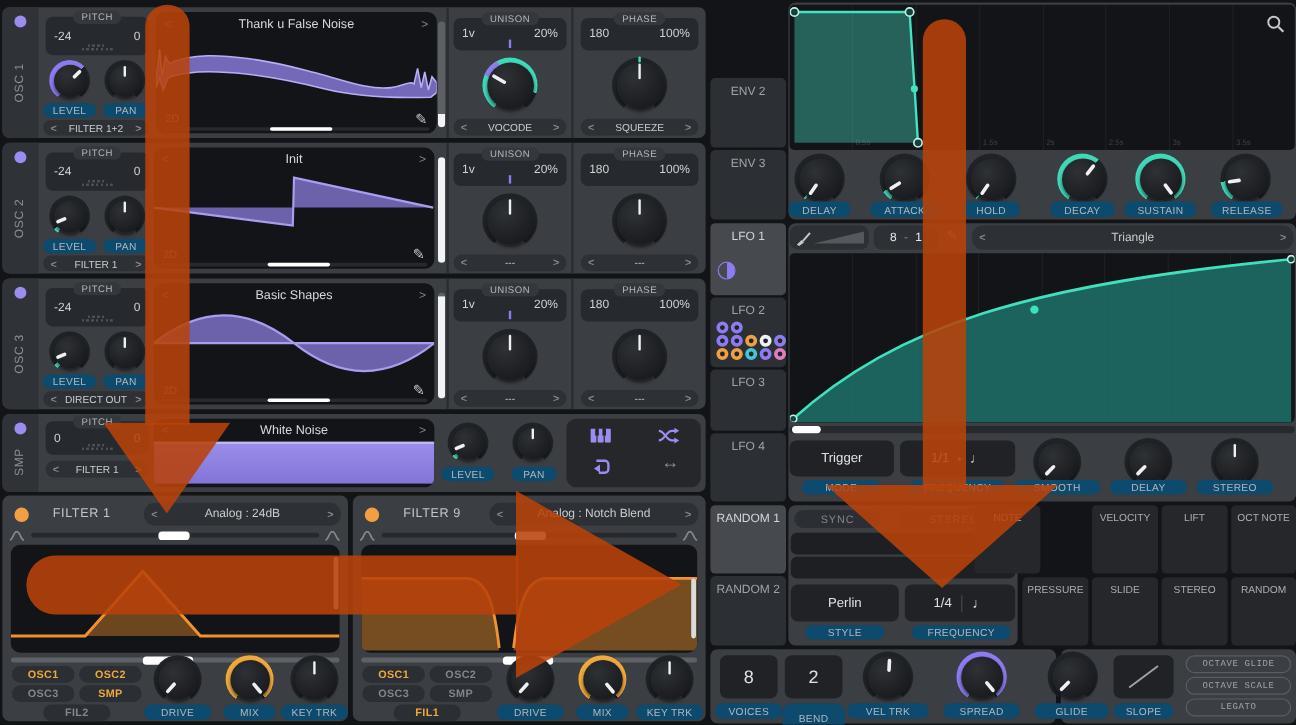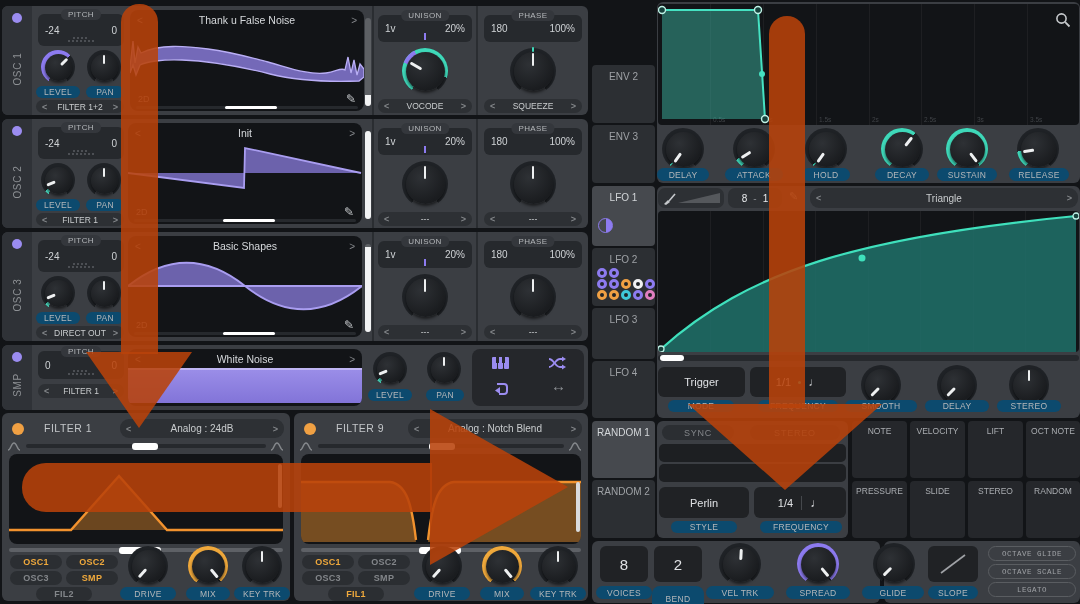--- a/index.html
+++ b/index.html
@@ -710,21 +710,21 @@
       </div>
   <div class="pill" style="left:14px;top:100px;width:66px;height:12px">STYLE</div>
   <div class="valbig" style="left:97px;top:66px;width:92px;height:31px;font-size:11px;gap:8px">
     <span>1/4</span>
     <i style="width:1px;height:14px;background:#45484c"></i>
     <span style="font-size:12px">♩</span>
   </div>
   <div class="pill" style="left:103px;top:100px;width:82px;height:12px">FREQUENCY</div>
 </div>
 
-<div class="mcell" style="left:852px;top:421px;width:55px;height:57px">NOTE</div>
+<div class="mcell" style="left:812px;top:421px;width:55px;height:57px">NOTE</div>
 <div class="mcell" style="left:910px;top:421px;width:55px;height:57px">VELOCITY</div>
 <div class="mcell" style="left:968px;top:421px;width:55px;height:57px">LIFT</div>
 <div class="mcell" style="left:1026px;top:421px;width:54px;height:57px">OCT NOTE</div>
 <div class="mcell" style="left:852px;top:481px;width:55px;height:57px">PRESSURE</div>
 <div class="mcell" style="left:910px;top:481px;width:55px;height:57px">SLIDE</div>
 <div class="mcell" style="left:968px;top:481px;width:55px;height:57px">STEREO</div>
 <div class="mcell" style="left:1026px;top:481px;width:54px;height:57px">RANDOM</div>
 
 <div class="panel" style="left:592px;top:541px;width:288px;height:62px">
   <div class="valbig" style="left:8px;top:5px;width:48px;height:36px;font-size:15px">

